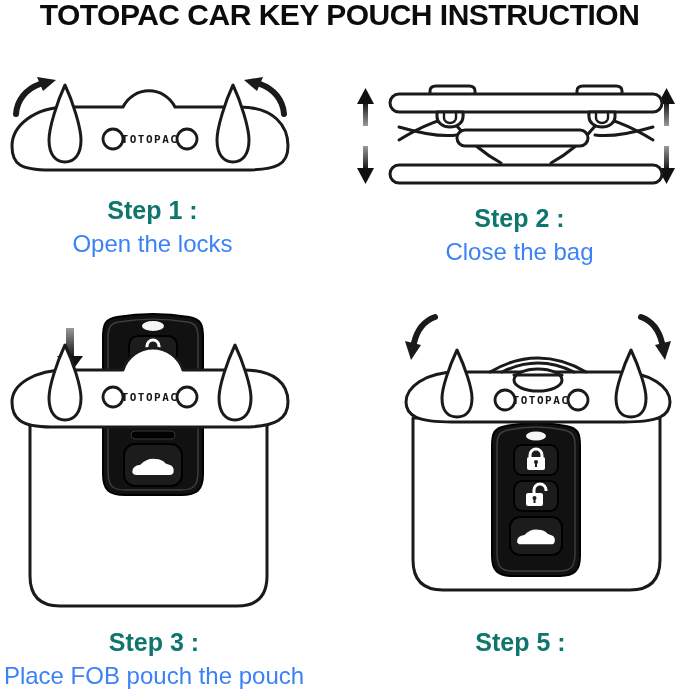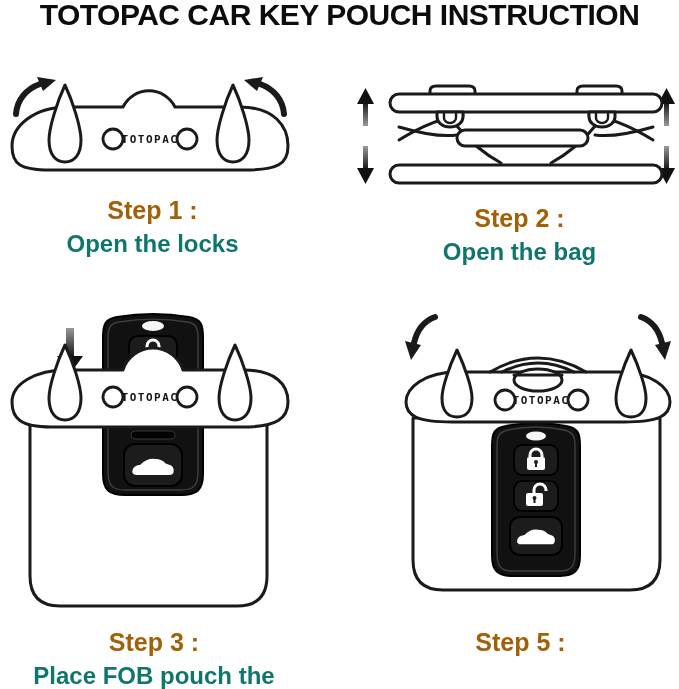--- a/index.html
+++ b/index.html
@@ -7,22 +7,22 @@
     position:relative;width:679px;height:689px;background:#ffffff;overflow:hidden;
     font-family:"Liberation Sans", sans-serif;
   }
   .title{
     position:absolute;top:-3px;left:0;right:0;text-align:center;
     font-size:30px;font-weight:bold;letter-spacing:-0.5px;color:#0c0c0c;
     white-space:nowrap;line-height:36px;
   }
   .illu{position:absolute;}
   .cap{position:absolute;text-align:center;}
-  .cap .label{font-size:25px;font-weight:bold;color:#a16207;line-height:28px;}
-  .cap .desc{font-size:24px;font-weight:bold;color:#0f766e;line-height:28px;margin-top:6px;}
+  .cap .label{font-size:25px;font-weight:bold;color:#0f766e;line-height:28px;}
+  .cap .desc{font-size:24px;font-weight:normal;color:#3b82f6;line-height:28px;margin-top:6px;}
   svg{display:block;}
   .ln{stroke:#1a1a1a;stroke-width:3;fill:none;stroke-linecap:round;stroke-linejoin:round;}
   .lnf{stroke:#1a1a1a;stroke-width:3;fill:#ffffff;stroke-linejoin:round;}
   .arr{fill:#1a1a1a;}
   .brandtxt{font-family:"DejaVu Sans Mono", monospace;font-size:11px;font-weight:bold;letter-spacing:1.5px;fill:#161616;text-anchor:middle;}
 </style>
 </head>
 <body>
 
 <div id="stage">
@@ -195,21 +195,21 @@
     <circle class="lnf" style="stroke-width:2.8" cx="200" cy="94" r="10"></circle>
     <text class="brandtxt" x="163" y="98">TOTOPAC</text>
   </svg>
 
   <div class="cap" style="left:0;top:196px;width:305px;">
     <div class="label">Step 1 :</div>
     <div class="desc">Open the locks</div>
   </div>
   <div class="cap" style="left:360px;top:204px;width:319px;">
     <div class="label">Step 2 :</div>
-    <div class="desc">Open the bag</div>
+    <div class="desc">Close the bag</div>
   </div>
   <div class="cap" style="left:0;top:628px;width:308px;text-align:center;">
     <div class="label">Step 3 :</div>
     <div class="desc">Place FOB pouch the pouch</div>
   </div>
   <div class="cap" style="left:362px;top:628px;width:317px;">
     <div class="label">Step 5 :</div>
   </div>
 
 </div>

